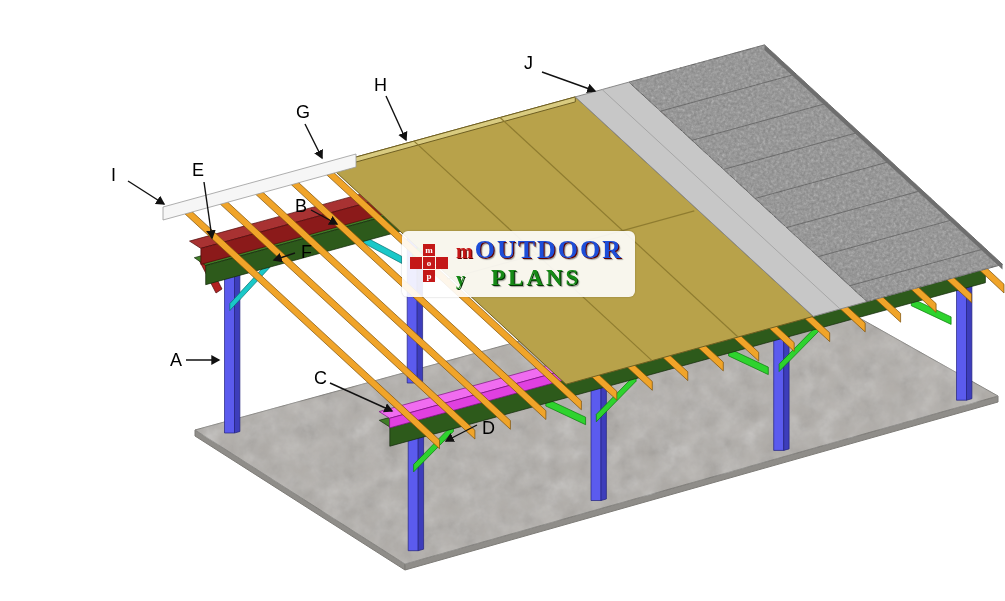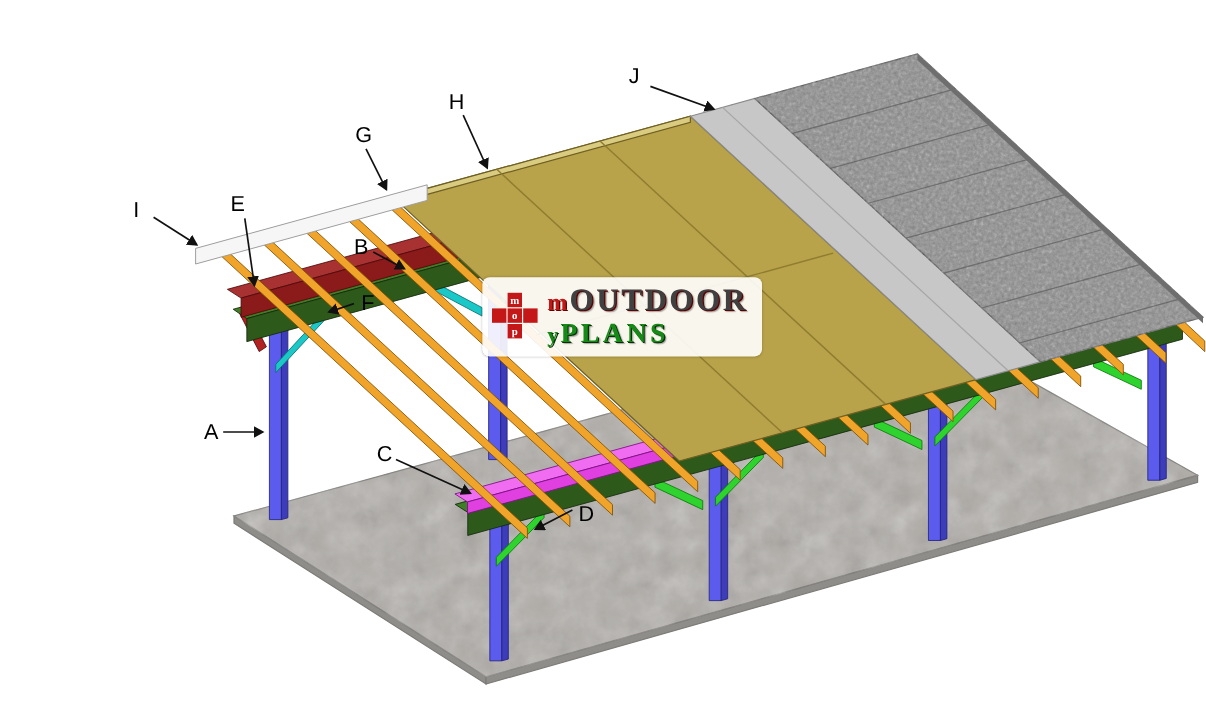--- a/index.html
+++ b/index.html
@@ -31,24 +31,24 @@
         background:rgba(255,255,255,.9);border-radius:6px;padding:4px 12px 6px 8px;
         box-shadow:0 0 2px rgba(0,0,0,.25);}
   .logo-icon{display:grid;grid-template-columns:12px 12px 12px;grid-template-rows:12px 12px 12px;gap:1px;}
   .logo-icon .cell{width:12px;height:12px;background:#c41818;color:#fff;
         font:bold 9px/12px "Liberation Serif",serif;text-align:center;}
   .logo-icon .empty{background:transparent;}
   .logo-text{display:flex;flex-direction:column;line-height:1;}
   .lg-line{display:flex;align-items:baseline;gap:2px;}
   .lg-ini-red{color:#c41818;font:bold 20px "Liberation Serif",serif;text-shadow:1px 1px 0 #5e0000;}
   .lg-ini-grn{color:#168a16;font:bold 18px "Liberation Serif",serif;text-shadow:1px 1px 0 #043004;}
-  .lg-word-red{color:#404040;font:bold 26px "Liberation Serif",serif;letter-spacing:2px;
+  .lg-word-red{color:#1d4ed8;font:bold 26px "Liberation Serif",serif;letter-spacing:2px;
         text-shadow:1px 1px 0 #5e0000,2px 2px 1px rgba(0,0,0,.35);}
   .lg-word-grn{color:#168a16;font:bold 23px "Liberation Serif",serif;letter-spacing:3px;
-        text-shadow:1px 1px 0 #043004,2px 2px 1px rgba(0,0,0,.35);}
+        text-shadow:1px 1px 0 #043004,2px 2px 1px rgba(0,0,0,.35);margin-left:24px;}
 </style>
 </head>
 <body>
 
 <div class="stage">
 <svg width="1005" height="601" viewBox="0 0 1005 601">
   <defs>
     <marker id="arr" markerWidth="8" markerHeight="8" refX="5.5" refY="3.5" orient="auto">
       <path d="M0,0 L6.5,3.5 L0,7 z" fill="#111"></path>
     </marker>

